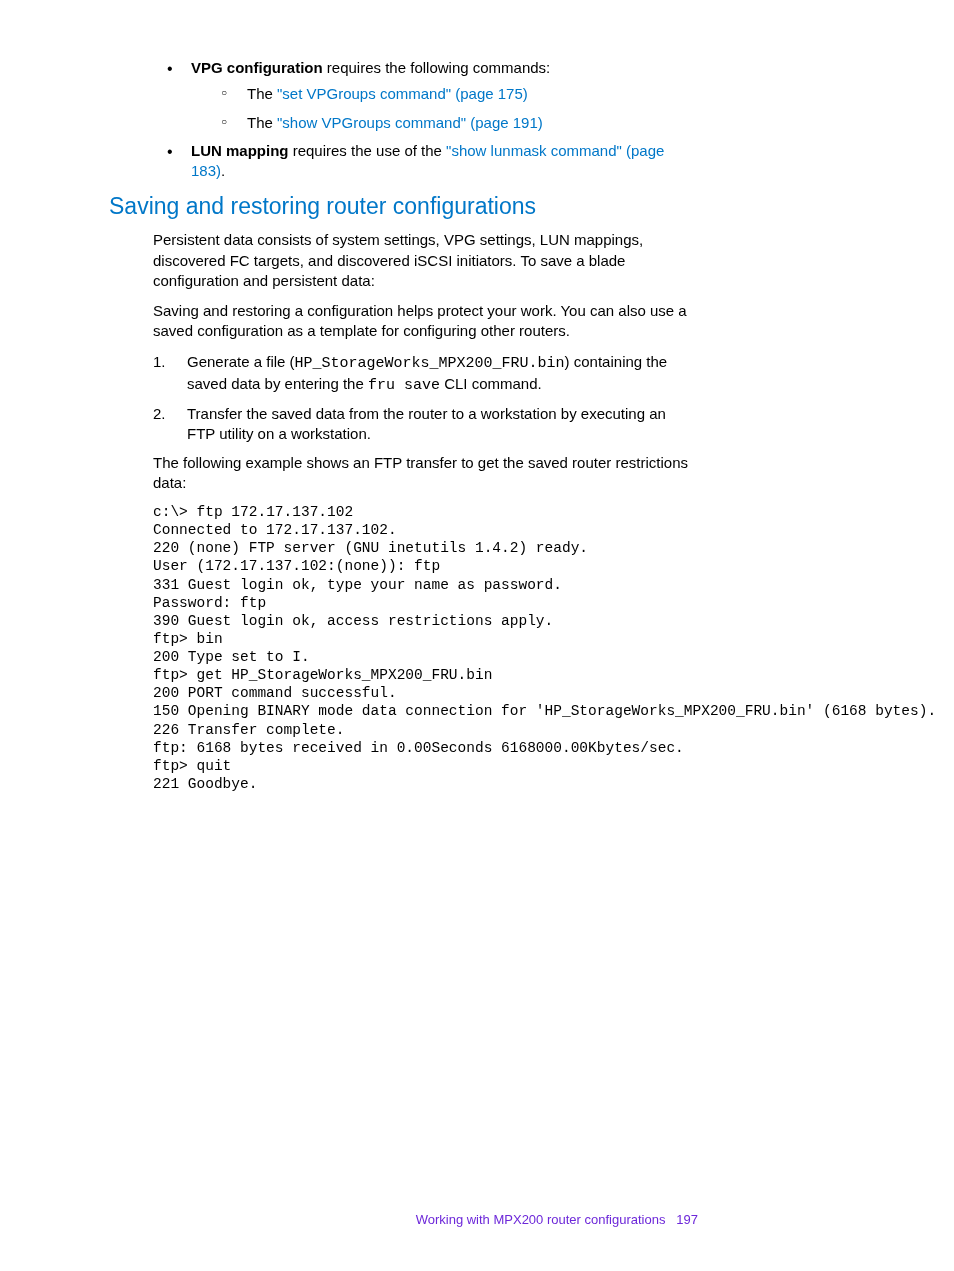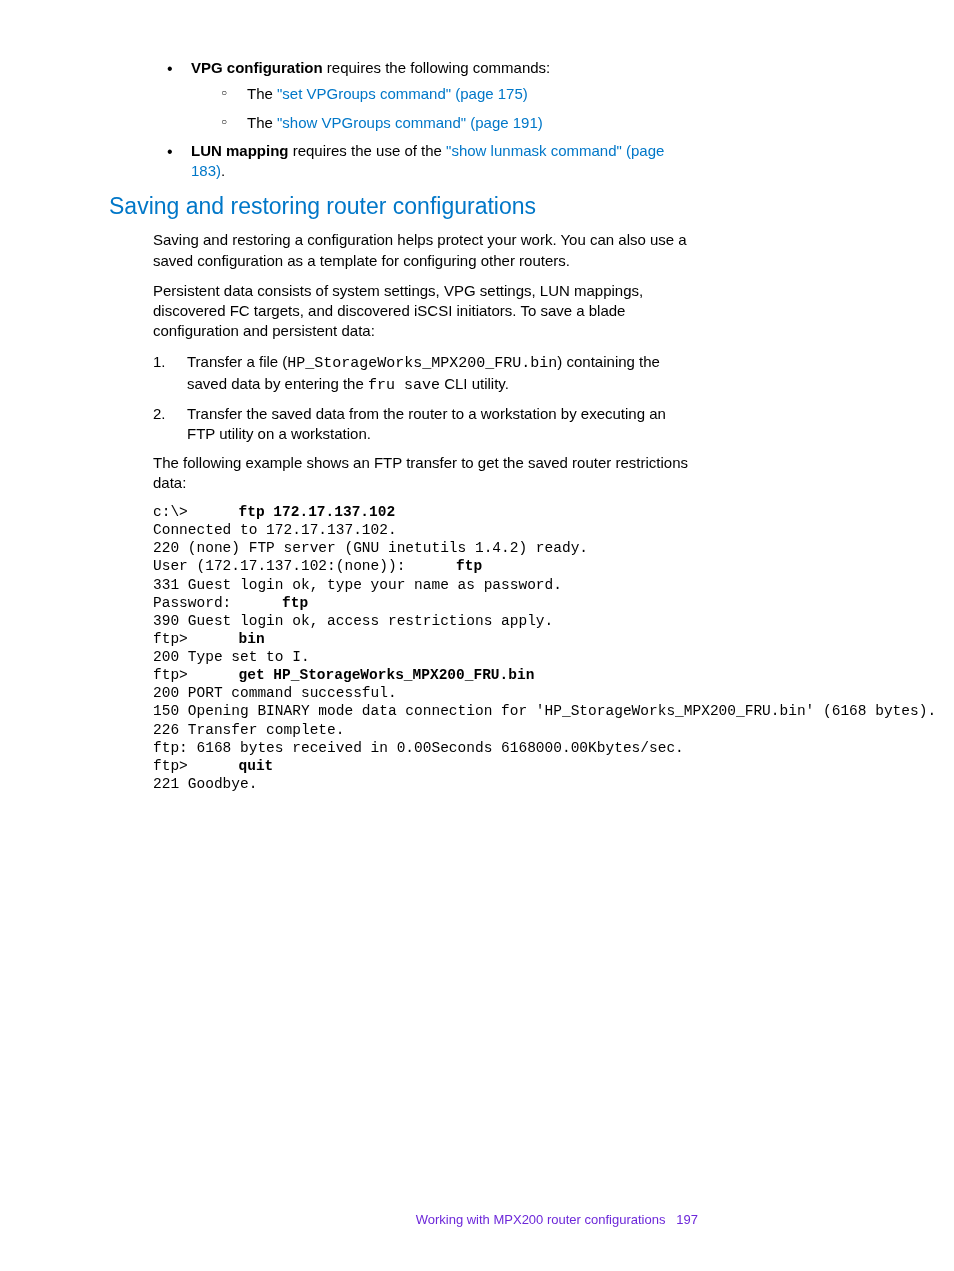--- a/index.html
+++ b/index.html
@@ -46,21 +46,21 @@
   .para { margin-bottom: 10px; }
   .sub-para { margin-top: 4px; }
   .mono { font-family: "Courier New", Courier, monospace; }
   pre.code {
     font-family: "Courier New", Courier, monospace;
     font-size: 14.5px;
     white-space: pre;
     line-height: 1.25;
     margin-top: 2px;
   }
-  pre.code .b { font-weight: 700; margin-left: 42px; }
+  pre.code .b { font-weight: 400; }
   .footer {
     position: absolute;
     bottom: 42px;
     right: 78px;
     font-size: 13px;
     color: #6d28d9;
     font-family: "Futura", "Trebuchet MS", Arial, sans-serif;
   }
 </style>
 </head>
@@ -81,27 +81,27 @@
           </li>
         </ul>
       </li>
       <li>
         <span class="bold">LUN mapping</span><span> requires the use of the </span><span class="link">"show lunmask command" (page 183)</span><span>.</span>
       </li>
     </ul>
 
     <h2 class="heading">Saving and restoring router configurations</h2>
 
+    <p class="para">Persistent data consists of system settings, VPG settings, LUN mappings, discovered FC targets, and discovered iSCSI initiators. To save a blade configuration and persistent data:</p>
     <p class="para">Saving and restoring a configuration helps protect your work. You can also use a saved configuration as a template for configuring other routers.</p>
-    <p class="para">Persistent data consists of system settings, VPG settings, LUN mappings, discovered FC targets, and discovered iSCSI initiators. To save a blade configuration and persistent data:</p>
 
     <ol class="num">
       <li>
         <span class="marker">1.</span>
-        <span>Transfer a file (</span><span class="mono">HP_StorageWorks_MPX200_FRU.bin</span><span>) containing the saved data by entering the </span><span class="mono">fru save</span><span> CLI utility.</span>
+        <span>Generate a file (</span><span class="mono">HP_StorageWorks_MPX200_FRU.bin</span><span>) containing the saved data by entering the </span><span class="mono">fru save</span><span> CLI command.</span>
       </li>
       <li>
         <span class="marker">2.</span>
         <span>Transfer the saved data from the router to a workstation by executing an FTP utility on a workstation.</span>
       </li>
     </ol>
 
     <p class="para">The following example shows an FTP transfer to get the saved router restrictions data:</p>
 
 <pre class="code"><span>c:\&gt; </span><span class="b">ftp 172.17.137.102</span>

